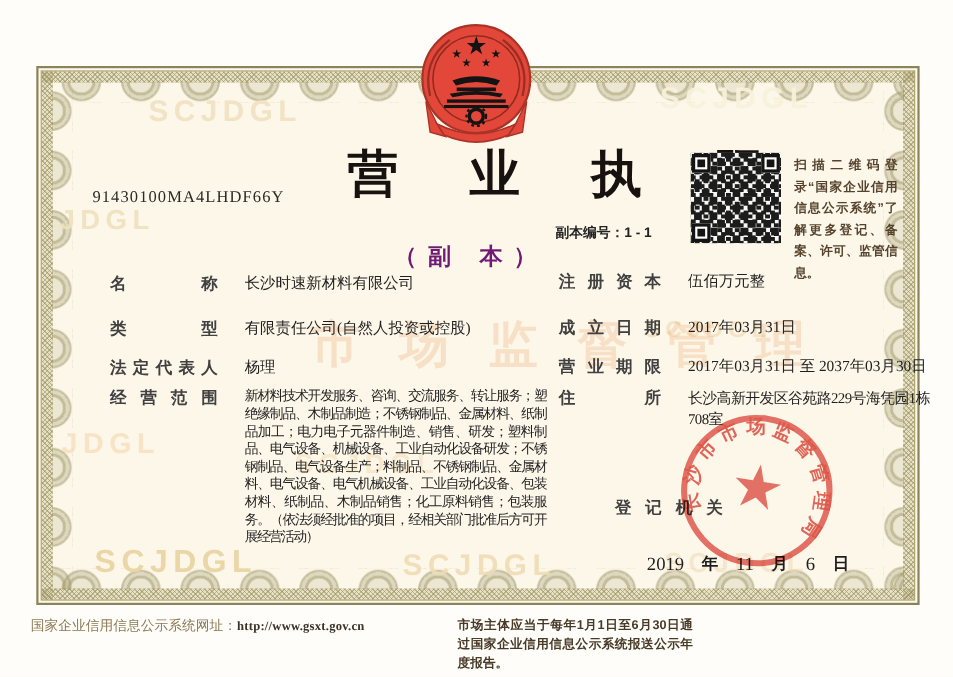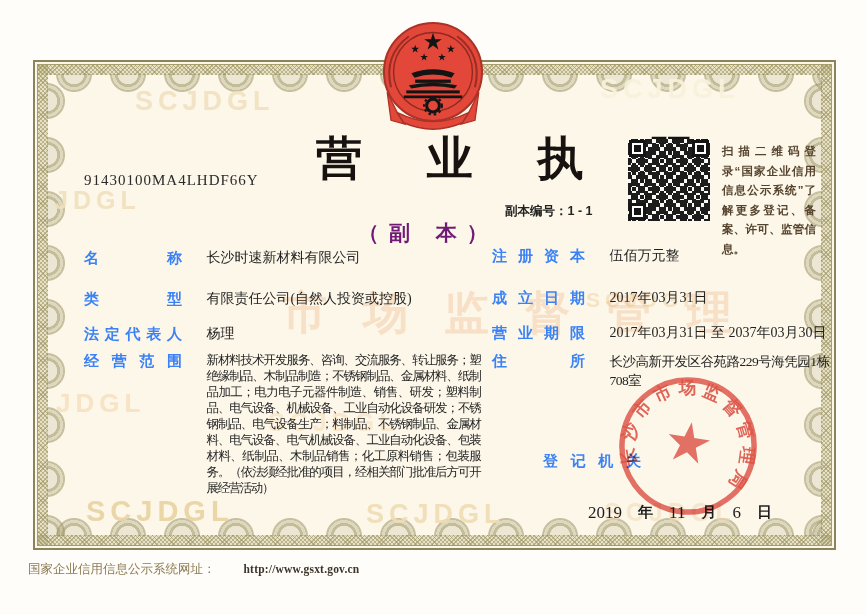--- a/index.html
+++ b/index.html
@@ -72,21 +72,21 @@
       background-size:8px 8px,14px 14px;background-position:0 0,3px 5px;}
   .qr .f{position:absolute;width:17px;height:17px;border:3px solid #141414;background:#fff;box-sizing:border-box;}
   .qr .f::after{content:"";position:absolute;inset:2px;background:#141414;}
   .f-tl{left:1px;top:1px;} .f-tr{right:1px;top:1px;} .f-bl{left:1px;bottom:1px;}
   .qr-caption{position:absolute;left:722px;top:142px;width:94px;z-index:2;font-size:11.5px;
               font-weight:600;line-height:19.5px;color:#55432d;text-align:justify;}
 
   
   .row{position:absolute;z-index:2;}
   .lbl{display:inline-block;text-align:justify;text-align-last:justify;vertical-align:top;
-       font-size:15px;font-weight:600;color:#3b82f6;}
+       font-size:15px;font-weight:600;color:#404040;margin-left:16px;}
   .lbl-l{width:98px;}
   .lbl-r{width:93px;}
   .val{display:inline-block;vertical-align:top;margin-left:20px;color:#1f1f1f;
        font-family:"Liberation Serif",serif;font-size:14px;}
   .scope-val{width:274px;font-size:12.5px;letter-spacing:-1.4px;line-height:16px;text-align:justify;}
   .addr-val{width:232px;font-size:13.5px;line-height:19px;letter-spacing:-0.5px;}
   .r-name{left:84px;top:249px;} .r-type{left:84px;top:290px;} .r-legal{left:84px;top:325px;}
   .r-scope{left:84px;top:352px;}
   .r-cap{left:492px;top:247px;} .r-est{left:492px;top:289px;} .r-term{left:492px;top:324px;}
   .r-addr{left:492px;top:352px;} .r-reg{left:543px;top:452px;}
@@ -95,21 +95,21 @@
   .seal{position:absolute;left:610px;top:368px;width:156px;height:156px;z-index:4;
         transform:rotate(9deg);mix-blend-mode:multiply;opacity:.92;}
   .date-line{position:absolute;left:588px;top:502px;width:184px;z-index:2;display:flex;
              justify-content:space-between;align-items:baseline;color:#1e1e1e;}
   .date-line .num{font-family:"Liberation Serif",serif;font-size:17px;transform:translateY(1px);}
   .date-line .unit{font-size:15px;font-weight:600;}
 
   
   .footer{position:absolute;z-index:2;}
   .f-left{left:28px;top:561px;font-size:12.5px;color:#8c7a52;font-family:"Liberation Serif",serif;}
-  .f-left .url{font-size:11.5px;font-weight:700;color:#3c3228;letter-spacing:0.2px;margin-left:28px;}
+  .f-left .url{font-size:11.5px;font-weight:700;color:#3c3228;letter-spacing:0.2px;}
   .f-mid{left:416px;top:561px;width:214px;font-size:11.5px;font-weight:700;color:#483a26;
          line-height:17px;text-align:justify;}
   .f-right{left:690px;top:564px;font-size:13.5px;color:#8c7a52;font-family:"Liberation Serif",serif;
            letter-spacing:1px;}
 </style>
 </head>
 <body>
 
 <div class="page">
 
@@ -227,14 +227,15 @@
     <span class="unit">年</span>
     <span class="num">11</span>
     <span class="unit">月</span>
     <span class="num">6</span>
     <span class="unit">日</span>
   </div>
 
   <div class="footer f-left">
     <span>国家企业信用信息公示系统网址：</span><span class="url">http://www.gsxt.gov.cn</span>
   </div>
+  <div class="footer f-mid">市场主体应当于每年1月1日至6月30日通过国家企业信用信息公示系统报送公示年度报告。</div>
 
 </div>
 
 </body></html>

